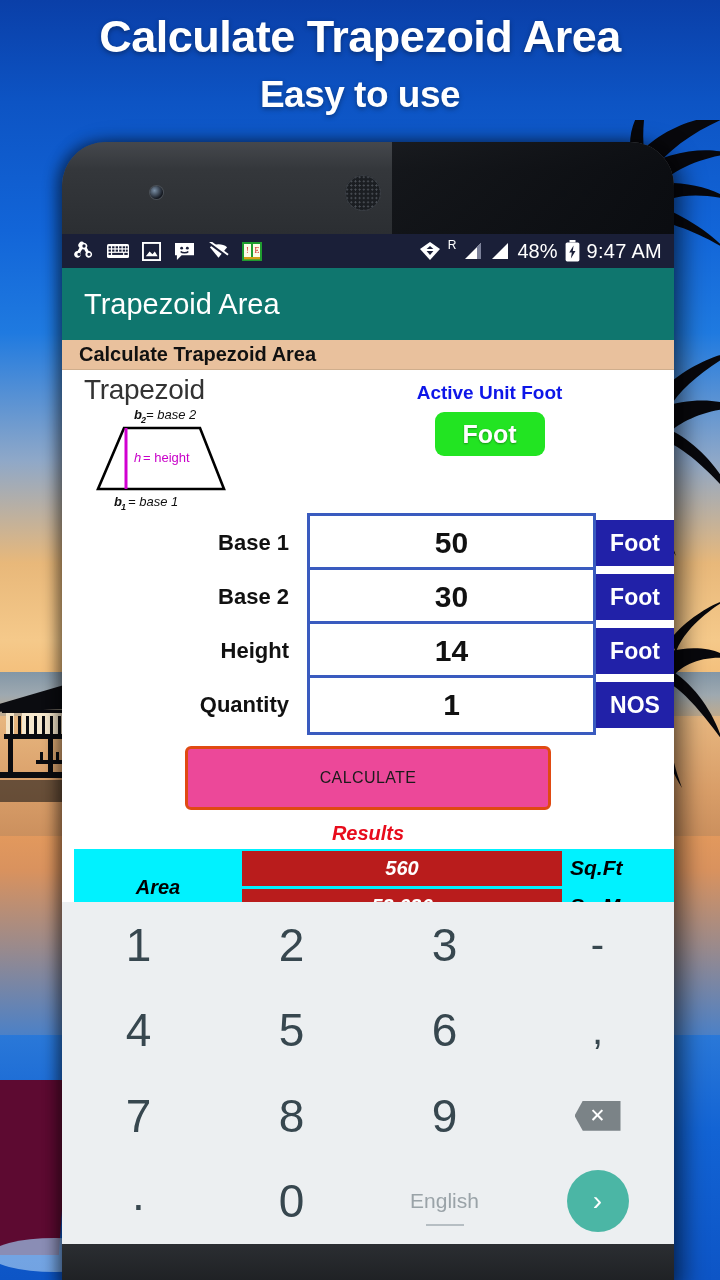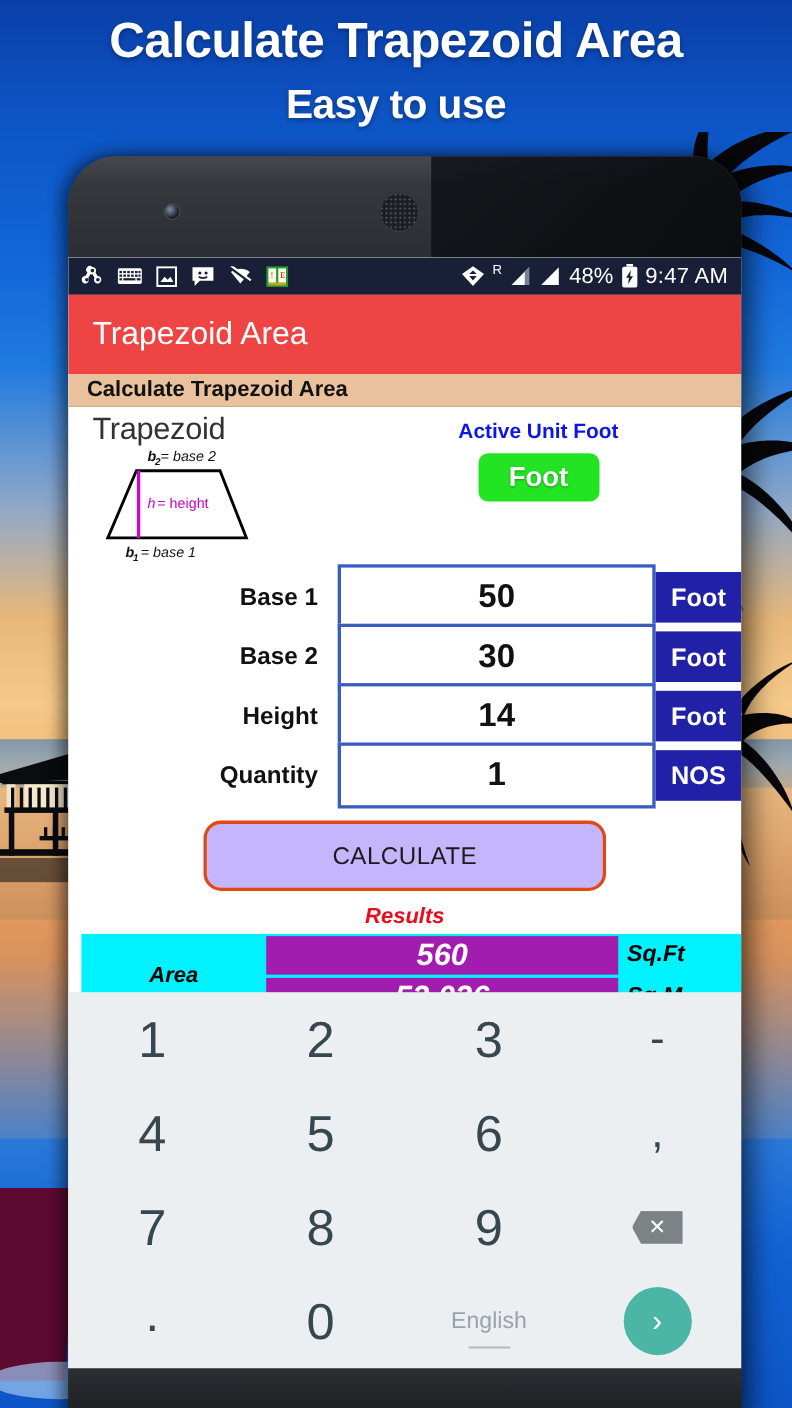--- a/index.html
+++ b/index.html
@@ -100,21 +100,21 @@
     padding:0 12px; color:#fff; font-size:12px;
   }
   .sb-left { display:flex; align-items:center; gap:13px; flex:1; }
   .sb-right { display:flex; align-items:center; gap:7px; }
   .sb-time { font-size:20px; font-weight:400; letter-spacing:.3px; }
   .sb-pct { font-size:20px; font-weight:400; }
   .sb-ico { display:block; }
 
   
   #appbar {
-    height:72px; background:#ef4444; display:flex; align-items:center;
+    height:72px; background:#0f766e; display:flex; align-items:center;
     padding-left:22px;
   }
   #appbar .title { color:#fff; font-size:29px; font-weight:400; }
 
   
   #content { background:#fff; height:calc(1010px - 34px - 72px); position:relative; }
   #section-banner {
     background:#e9c19d; height:30px; display:flex; align-items:center;
     padding-left:17px; border-bottom:1px solid #cfae8d;
   }
@@ -148,31 +148,31 @@
   .funit {
     width:78px; height:46px; background:#2121a8; color:#fff;
     display:flex; align-items:center; justify-content:center;
     font-size:23px; font-weight:bold;
   }
   .field:last-child .funit { width:78px; }
 
   
   #calcwrap { display:flex; justify-content:center; margin-top:16px; }
   #calcbtn {
-    width:366px; height:64px; background:#c4b5fd; border:3px solid #e04a12;
-    border-radius:16px; display:flex; align-items:center; justify-content:center;
-    font-size:22px; color:#1b1b1b; letter-spacing:.4px;
+    width:366px; height:64px; background:#ec4899; border:3px solid #e04a12;
+    border-radius:6px; display:flex; align-items:center; justify-content:center;
+    font-size:16px; color:#1b1b1b; letter-spacing:.4px;
   }
   #resultstitle { text-align:center; color:#e80c1c; font-weight:bold; font-size:20px; margin-top:12px;font-style:italic; }
 
   #resultbox { margin:4px 0 0 12px; background:#00f2ff; display:flex; height:76px;font-style:italic; }
   .rlabel { width:168px; display:flex; align-items:center; justify-content:center; font-size:20px; font-weight:bold; color:#000; }
   .rvals { flex:1; display:flex; flex-direction:column; justify-content:center; gap:3px; }
   .rline { display:flex; align-items:center; height:35px; }
-  .rval { flex:1; background:#a21caf; color:#fff; font-size:28px; font-weight:bold; display:flex; align-items:center; justify-content:center; height:100%; }
+  .rval { flex:1; background:#b91c1c; color:#fff; font-size:20px; font-weight:bold; display:flex; align-items:center; justify-content:center; height:100%; }
   .runit { width:112px; padding-left:8px; font-size:21px; font-weight:bold; color:#000; }
 
   
   #keyboard {
     position:absolute; left:0; right:0; bottom:0; height:342px;
     background:#eceff1; display:flex; flex-direction:column;
   }
   .krow { flex:1; display:flex; }
   .key { flex:1; display:flex; align-items:center; justify-content:center;
          font-size:46px; color:#37474f; font-weight:300; }

